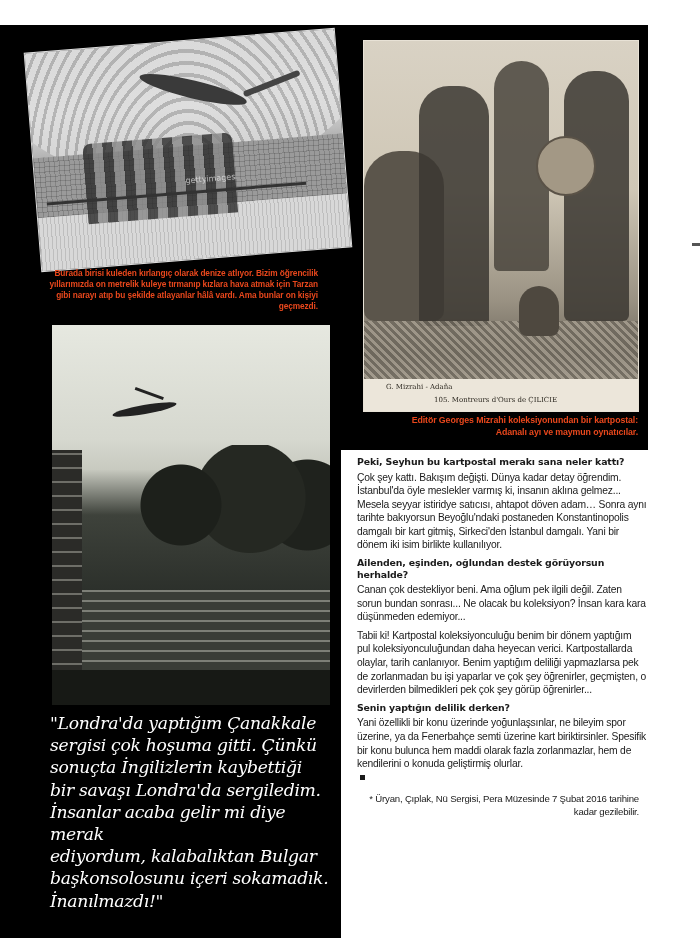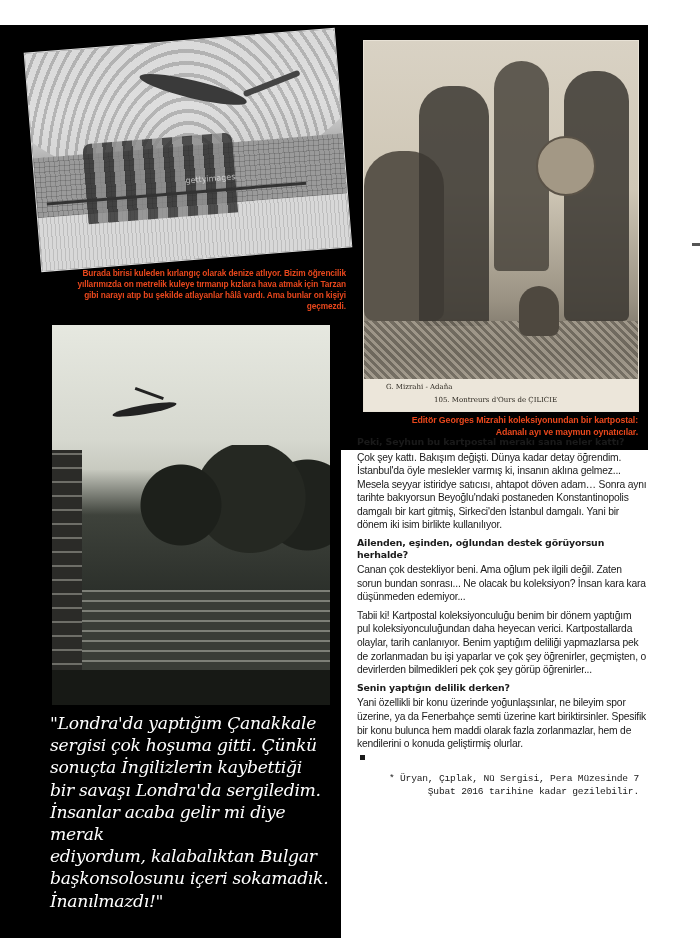--- a/index.html
+++ b/index.html
@@ -72,21 +72,21 @@
 
     .caption {
       position: absolute;
       font-family: "Liberation Sans", sans-serif;
       font-weight: bold;
       color: #e8471c;
       text-align: right;
       font-stretch: condensed;
     }
     .caption-pool {
-      left: 76px; top: 268px; width: 270px; font-size: 8.3px; line-height: 11px;
+      left: 48px; top: 268px; width: 270px; font-size: 8.3px; line-height: 11px;
       letter-spacing: -0.1px;
     }
     .caption-postcard {
       left: 380px; top: 414px; width: 258px; font-size: 8.8px; line-height: 12px;
       letter-spacing: -0.1px;
     }
 
     
     .postcard-photo {
       position: absolute; left: 363px; top: 40px; width: 274px; height: 370px;
@@ -134,38 +134,38 @@
     
     .pull-quote {
       position: absolute; left: 50px; top: 712px; width: 290px;
       color: #ffffff; font-family: "DejaVu Serif", serif; font-style: italic;
       font-size: 17.2px; line-height: 22.2px; letter-spacing: -0.3px;
       white-space: pre-line;
     }
 
     
     .article {
-      position: absolute; left: 357px; top: 436px; width: 290px;
+      position: absolute; left: 357px; top: 456px; width: 290px;
       color: #1a1a1a;
     }
     .q {
       font-family: "DejaVu Sans", sans-serif; font-weight: bold;
       font-size: 9.4px; line-height: 11.5px; letter-spacing: -0.15px; margin: 0 0 3px 0;
     }
     .a {
       font-family: Liberation Sans, sans-serif; font-size: 10.3px; line-height: 13.6px;
       letter-spacing: -0.2px; margin: 0 0 5px 0;
     }
     .closing {
       font-family: "DejaVu Serif", serif; font-style: italic; font-size: 9.6px; line-height: 13.4px;
       letter-spacing: -0.2px; margin: 0;
     }
     .end-mark { display: inline-block; width: 5px; height: 5px; background: #1a1a1a; margin-left: 3px; vertical-align: 1px; }
     .footnote {
-      font-family: Liberation Mono, monospace; font-size: 9.6px; line-height: 13px;
+      font-family: Liberation Sans, sans-serif; font-size: 9.6px; line-height: 13px;
       text-align: right; margin: 8px 8px 0 0; letter-spacing: -0.2px;
     }
   </style>
 </head>
 <body>
 
 <div class="black-top"></div>
 <div class="black-left"></div>
 <div class="page-mark"></div>
 

